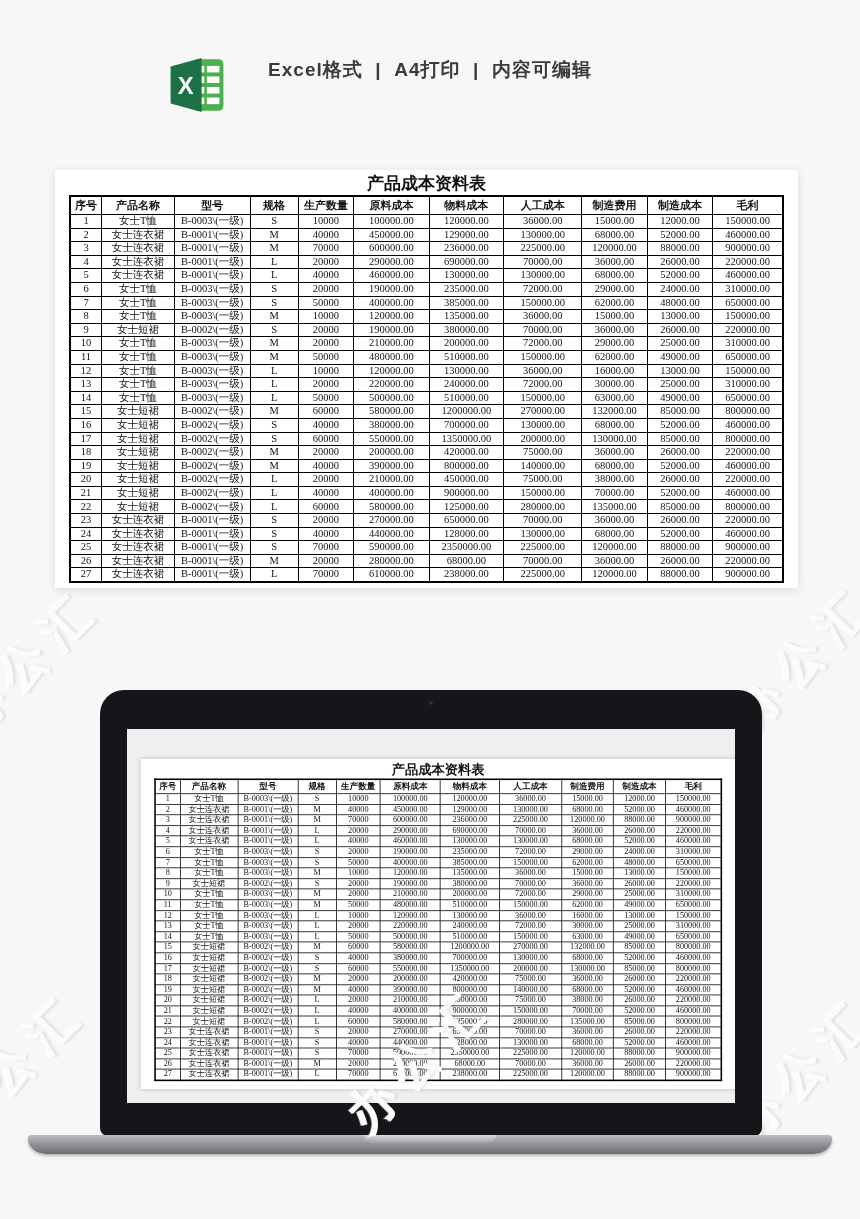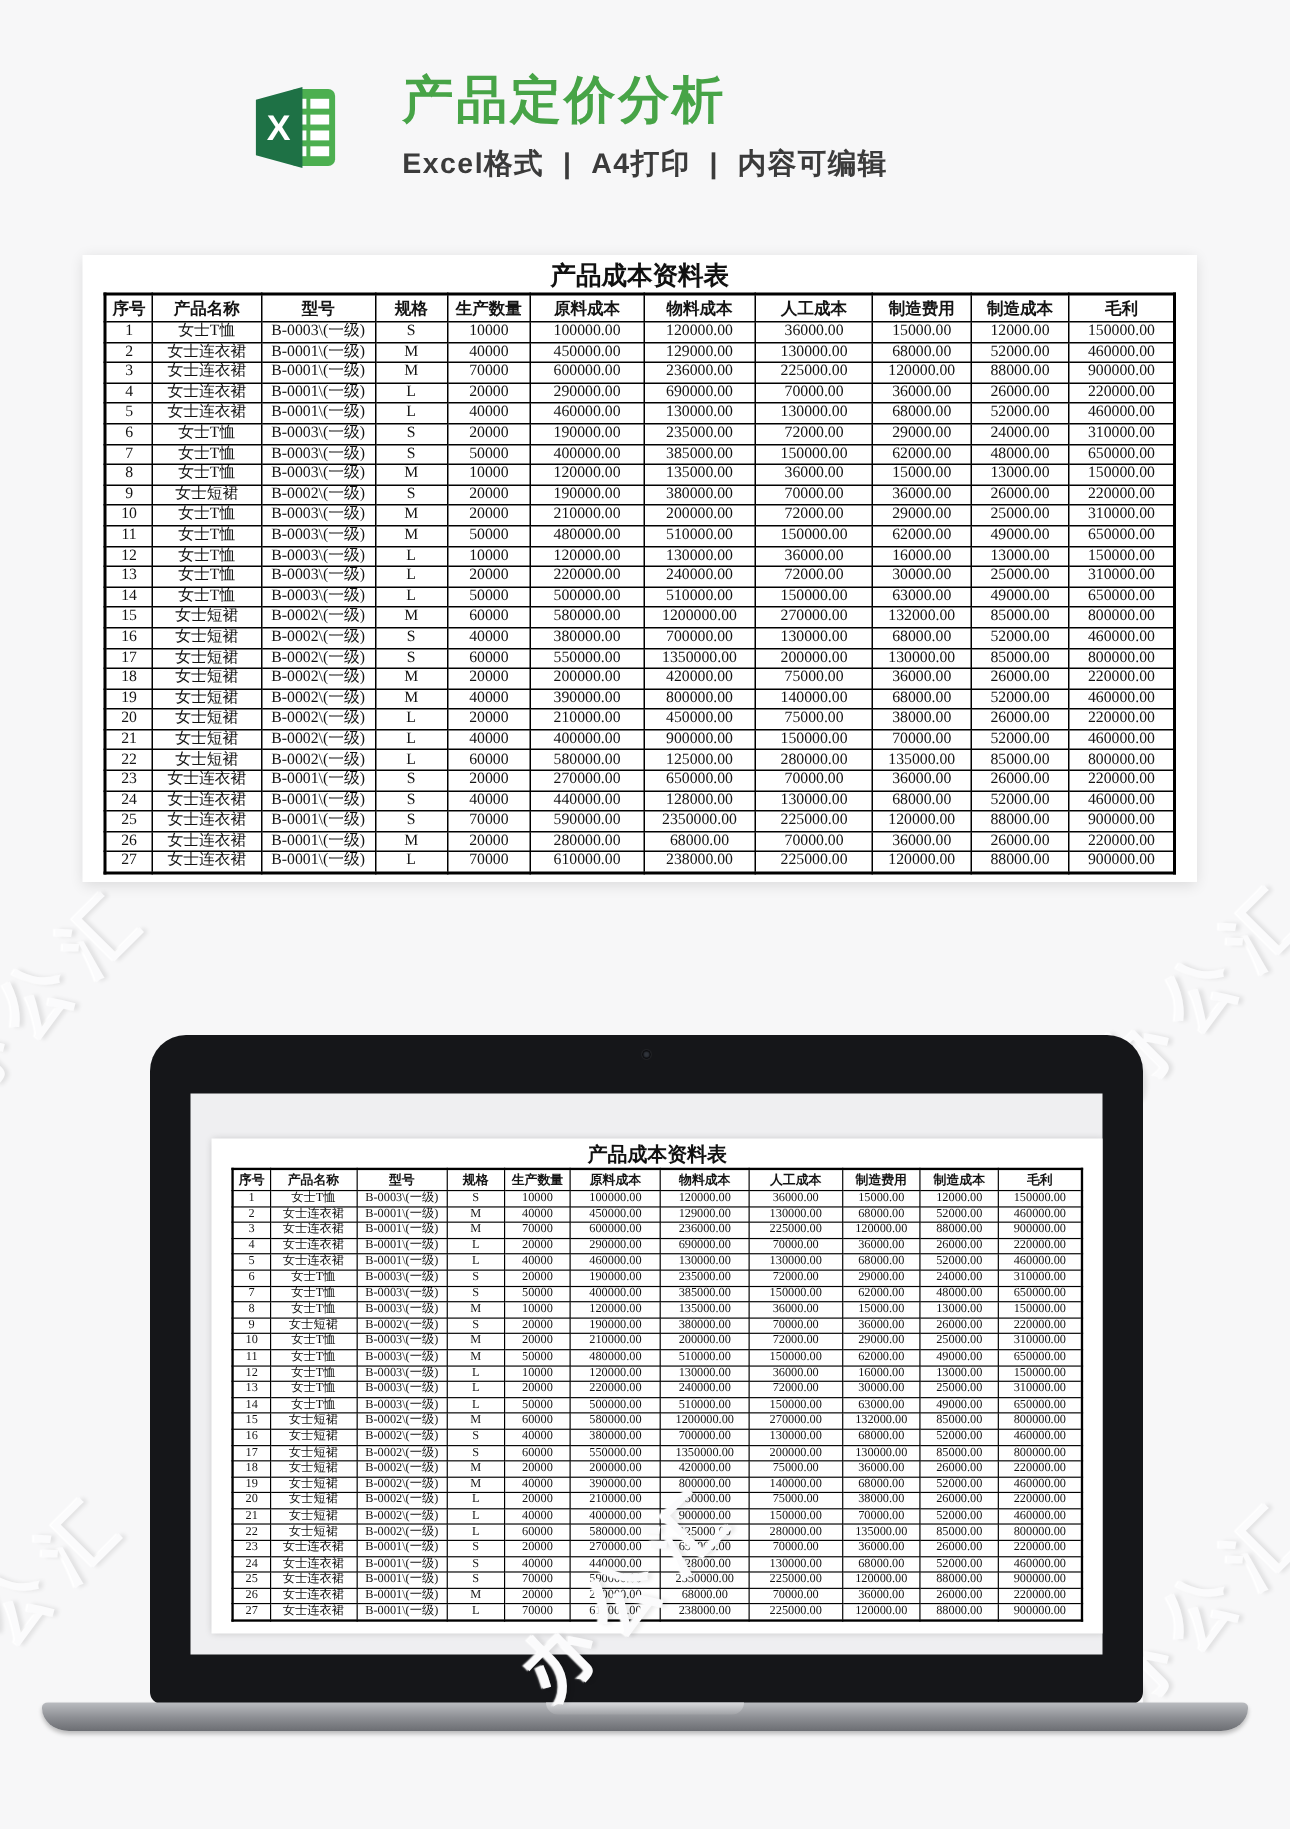--- a/index.html
+++ b/index.html
@@ -84,21 +84,20 @@
           <rect x="51" y="53" width="10" height="10"></rect>
             <rect x="65" y="53" width="19" height="10"></rect>
           <rect x="51" y="69" width="10" height="10"></rect>
             <rect x="65" y="69" width="19" height="10"></rect>
         </g>
         <polygon points="10,22 57,9 57,91 10,78" fill="#1E7145"></polygon>
         <text x="33" y="63" font-size="36" font-weight="bold" font-family="Liberation Sans, sans-serif" fill="#ffffff" text-anchor="middle">X</text>
       </svg>
     </div>
     <div class="hero-text">
-      <h1>产品定价分析</h1>
       <div class="hero-sub">Excel格式  |  A4打印  |  内容可编辑</div>
     </div>
   </header>
 
   <section class="sheet-card">
     <div class="sheet-title">产品成本资料表</div>
     <table class="cost-table">
       <thead>
           <tr>
             <th>序号</th>

